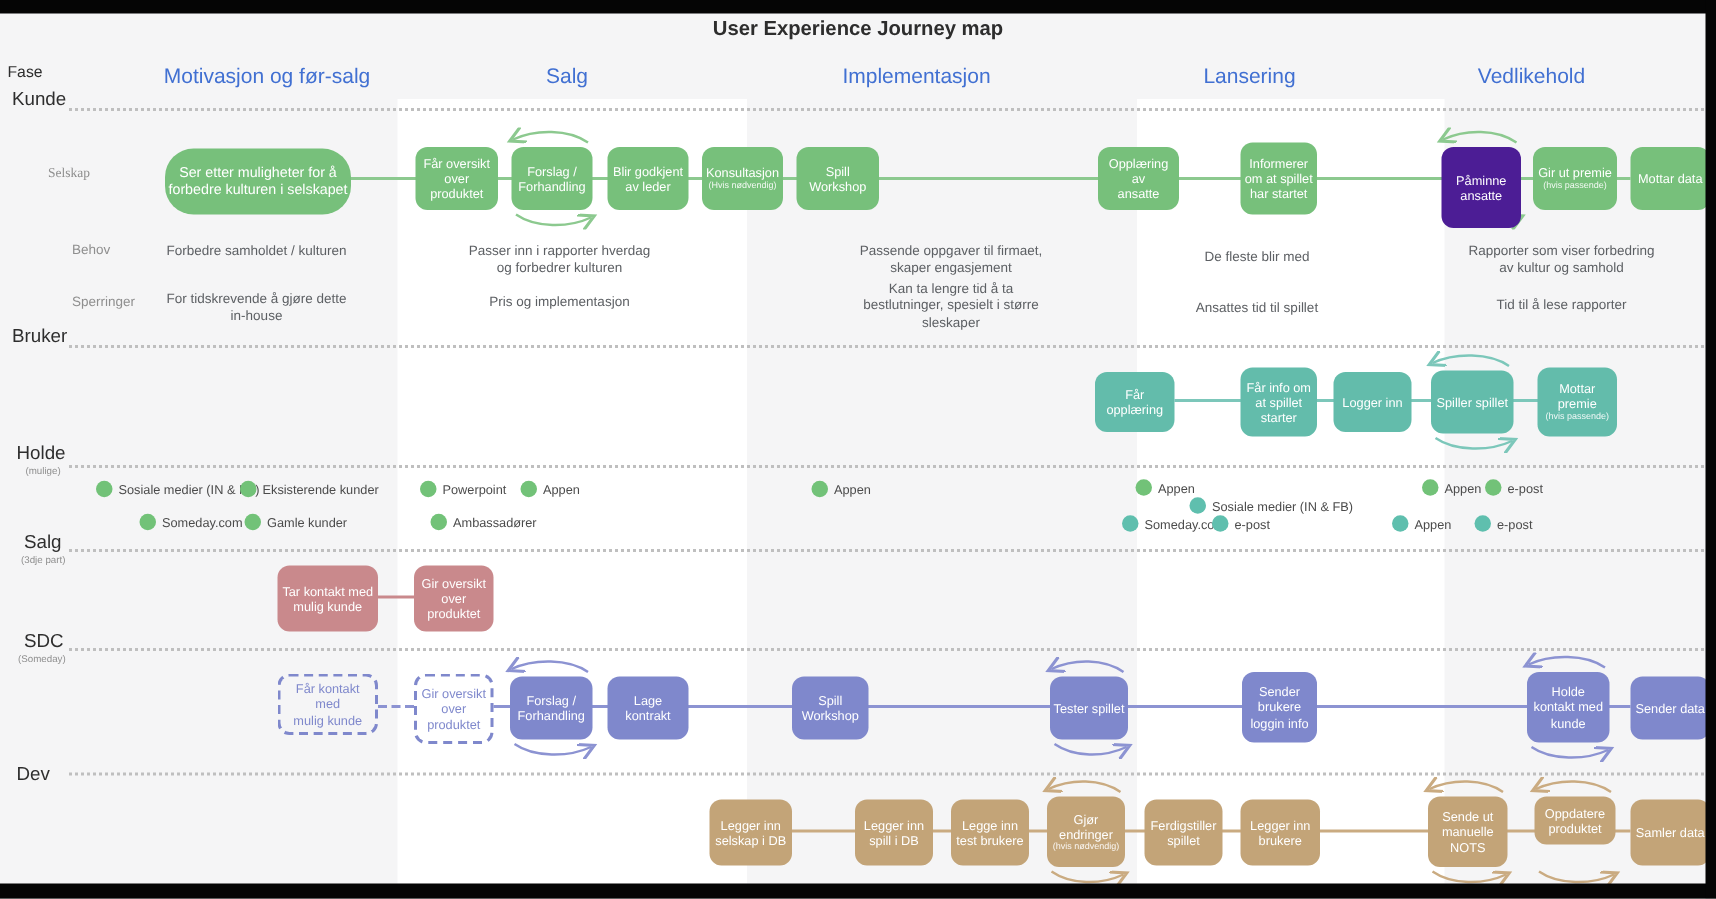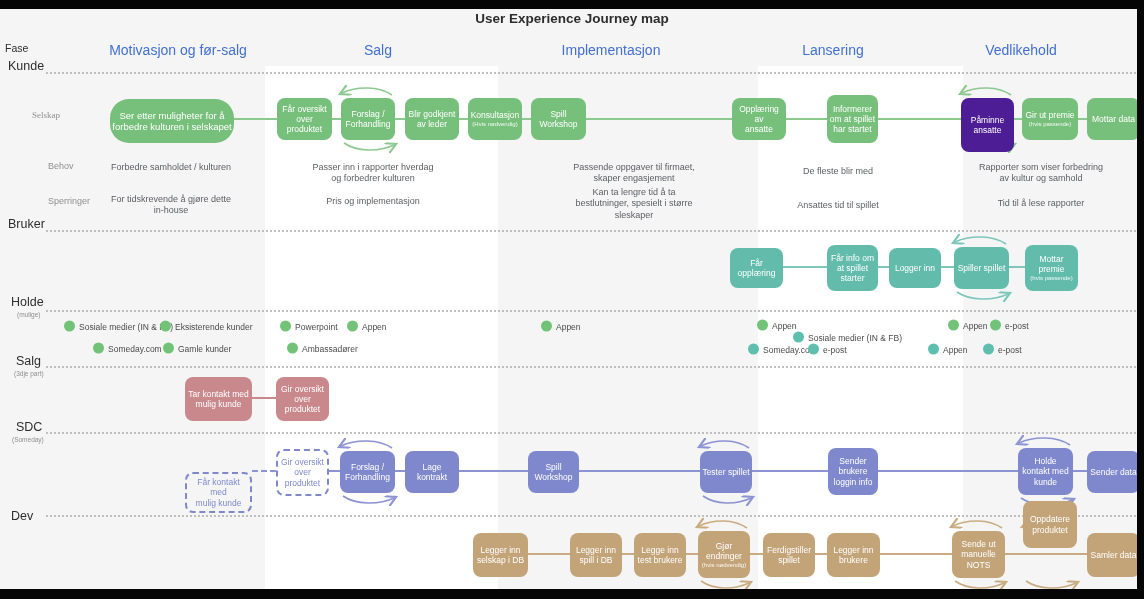--- a/index.html
+++ b/index.html
@@ -138,21 +138,21 @@
 premie</span><span class="sub">(hvis passende)</span></div>
     <div class="lane-line" style="left: 252px; top: 397px; width: 24px; background: rgb(201, 137, 140);"></div>
     <div class="box" style="left: 185px; top: 377px; width: 67px; height: 44px; background: rgb(201, 137, 140);"><span>Tar kontakt med
 mulig kunde</span></div>
     <div class="box" style="left: 276px; top: 377px; width: 53px; height: 44px; background: rgb(201, 137, 140);"><span>Gir oversikt
 over
 produktet</span></div>
     <div class="lane-line dashed" style="left: 252px; top: 470px; width: 24px; border-top-color: rgb(140, 147, 210);"></div>
     <div class="lane-line dashed" style="left: 329px; top: 470px; width: 12px; border-top-color: rgb(140, 147, 210);"></div>
     <div class="lane-line" style="left: 341px; top: 470px; width: 746px; background: rgb(140, 147, 210);"></div>
-    <div class="box dashed" style="left: 185px; top: 472px; width: 67px; height: 41px; border-color: rgb(127, 136, 204); color: rgb(127, 136, 204);"><span>Får kontakt med
+    <div class="box dashed" style="left: 185px; top: 449px; width: 67px; height: 41px; border-color: rgb(127, 136, 204); color: rgb(127, 136, 204);"><span>Får kontakt med
 mulig kunde</span></div>
     <div class="box dashed" style="left: 276px; top: 449px; width: 53px; height: 47px; border-color: rgb(127, 136, 204); color: rgb(127, 136, 204);"><span>Gir oversikt
 over
 produktet</span></div>
     <svg width="75" height="68" class="loop" style="left: 330px; top: 438px;">
       <defs>
         <marker id="arr3" markerWidth="9" markerHeight="9" refX="5" refY="3.5" orient="auto">
           <path d="M0,0 L6.5,3.5 L0,7" fill="none" stroke="#8c93d2" stroke-width="1.3"></path>
         </marker>
       </defs>
@@ -226,21 +226,21 @@
 NOTS</span></div>
     <svg width="74" height="73" class="loop" style="left: 1013px; top: 518px;">
       <defs>
         <marker id="arr8" markerWidth="9" markerHeight="9" refX="5" refY="3.5" orient="auto">
           <path d="M0,0 L6.5,3.5 L0,7" fill="none" stroke="#caab81" stroke-width="1.3"></path>
         </marker>
       </defs>
       <path d="M 61 10 C 48 1, 26 1, 11 8" fill="none" stroke="#caab81" stroke-width="1.6" marker-end="url(#arr8)"></path>
       <path d="M 13 63 C 26 72, 48 72, 63 65" fill="none" stroke="#caab81" stroke-width="1.6" marker-end="url(#arr8)"></path>
     </svg>
-    <div class="box" style="left: 1023px; top: 501px; width: 54px; height: 47px; background: rgb(195, 164, 120);"><span>Oppdatere
+    <div class="box" style="left: 1023px; top: 531px; width: 54px; height: 32px; background: rgb(195, 164, 120);"><span>Oppdatere
 produktet</span></div>
     <div class="box" style="left: 1087px; top: 533px; width: 53px; height: 44px; background: rgb(195, 164, 120);"><span>Samler data</span></div>
     <div class="tp" style="left: 64px; top: 326px;">
       <span class="dot" style="background: rgb(114, 194, 120);"></span>
       <span class="tl">Sosiale medier (IN &amp; FB)</span>
     </div>
     <div class="tp" style="left: 160px; top: 326px;">
       <span class="dot" style="background: rgb(114, 194, 120);"></span>
       <span class="tl">Eksisterende kunder</span>
     </div>

